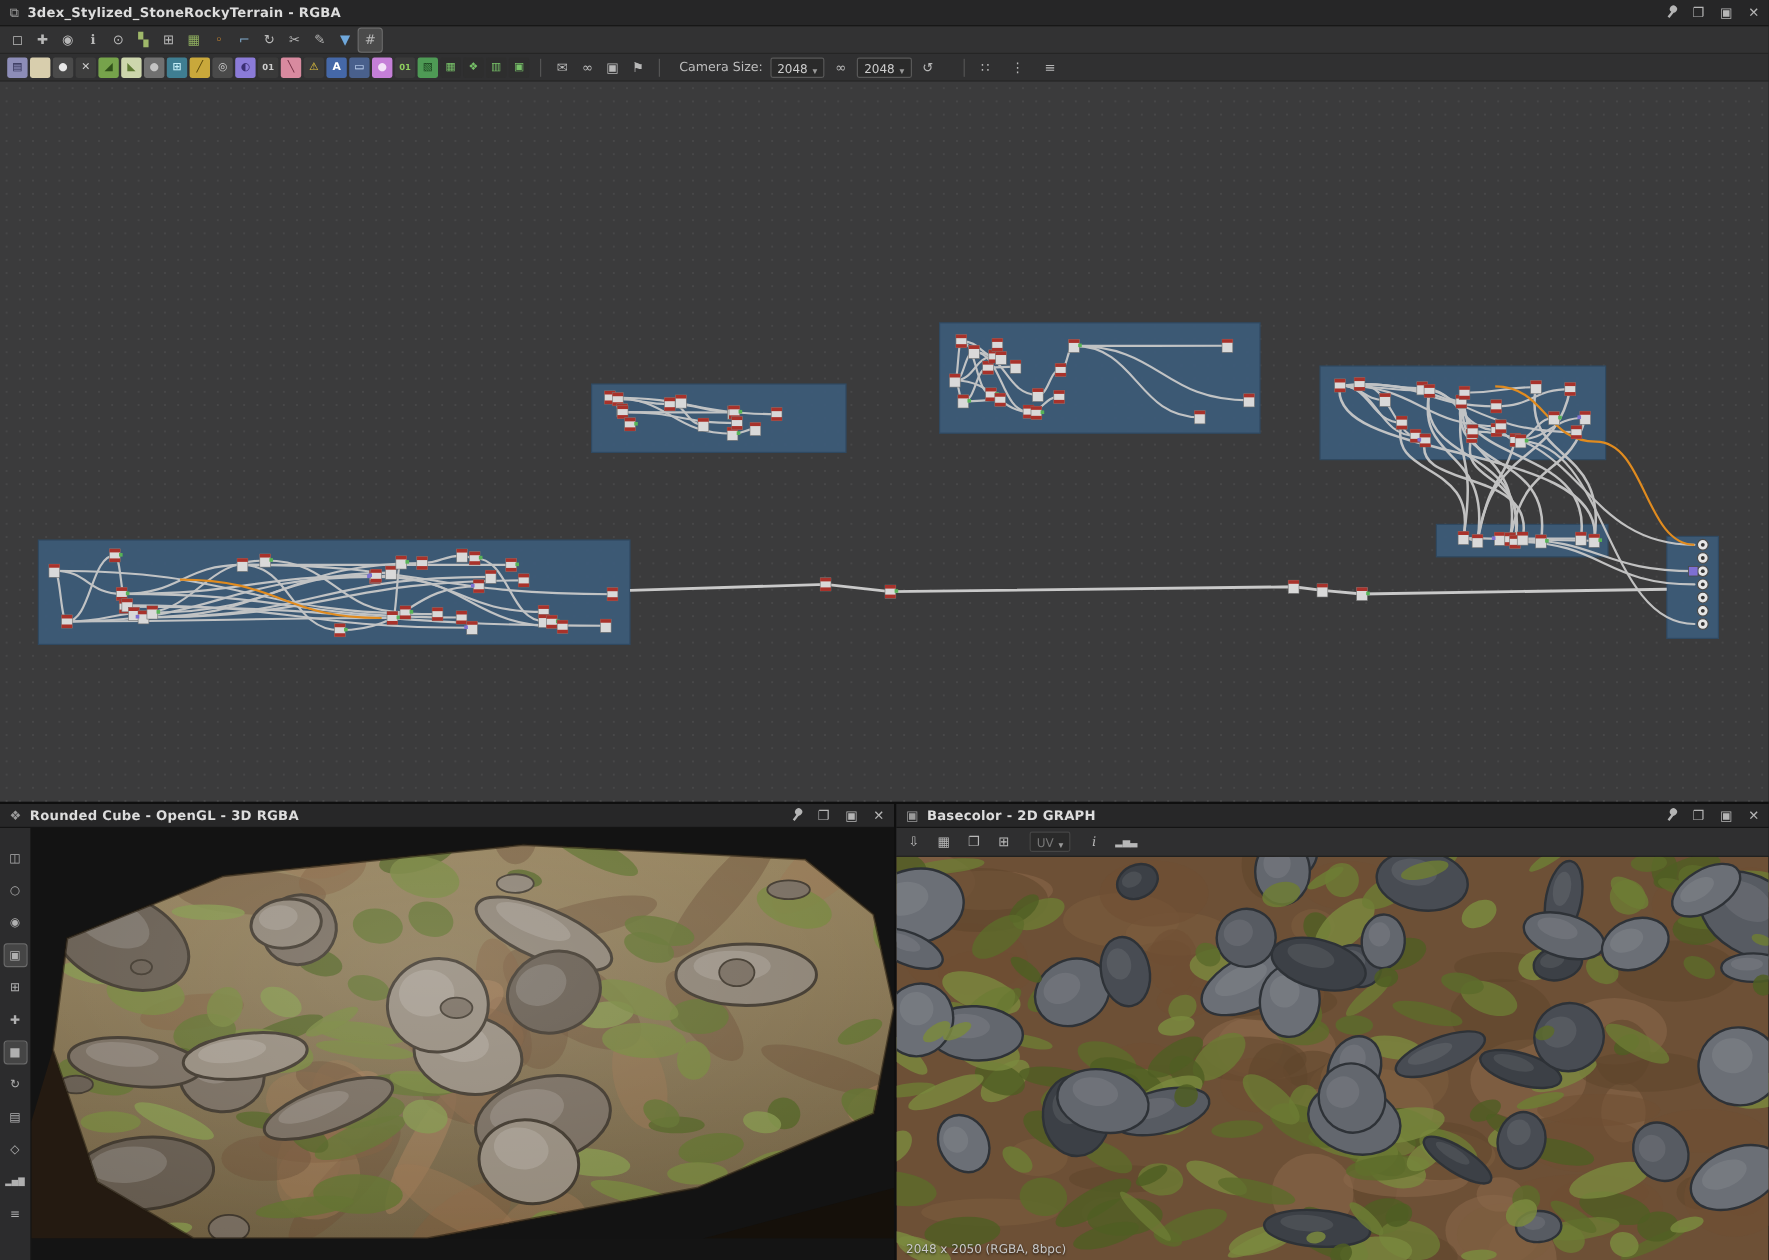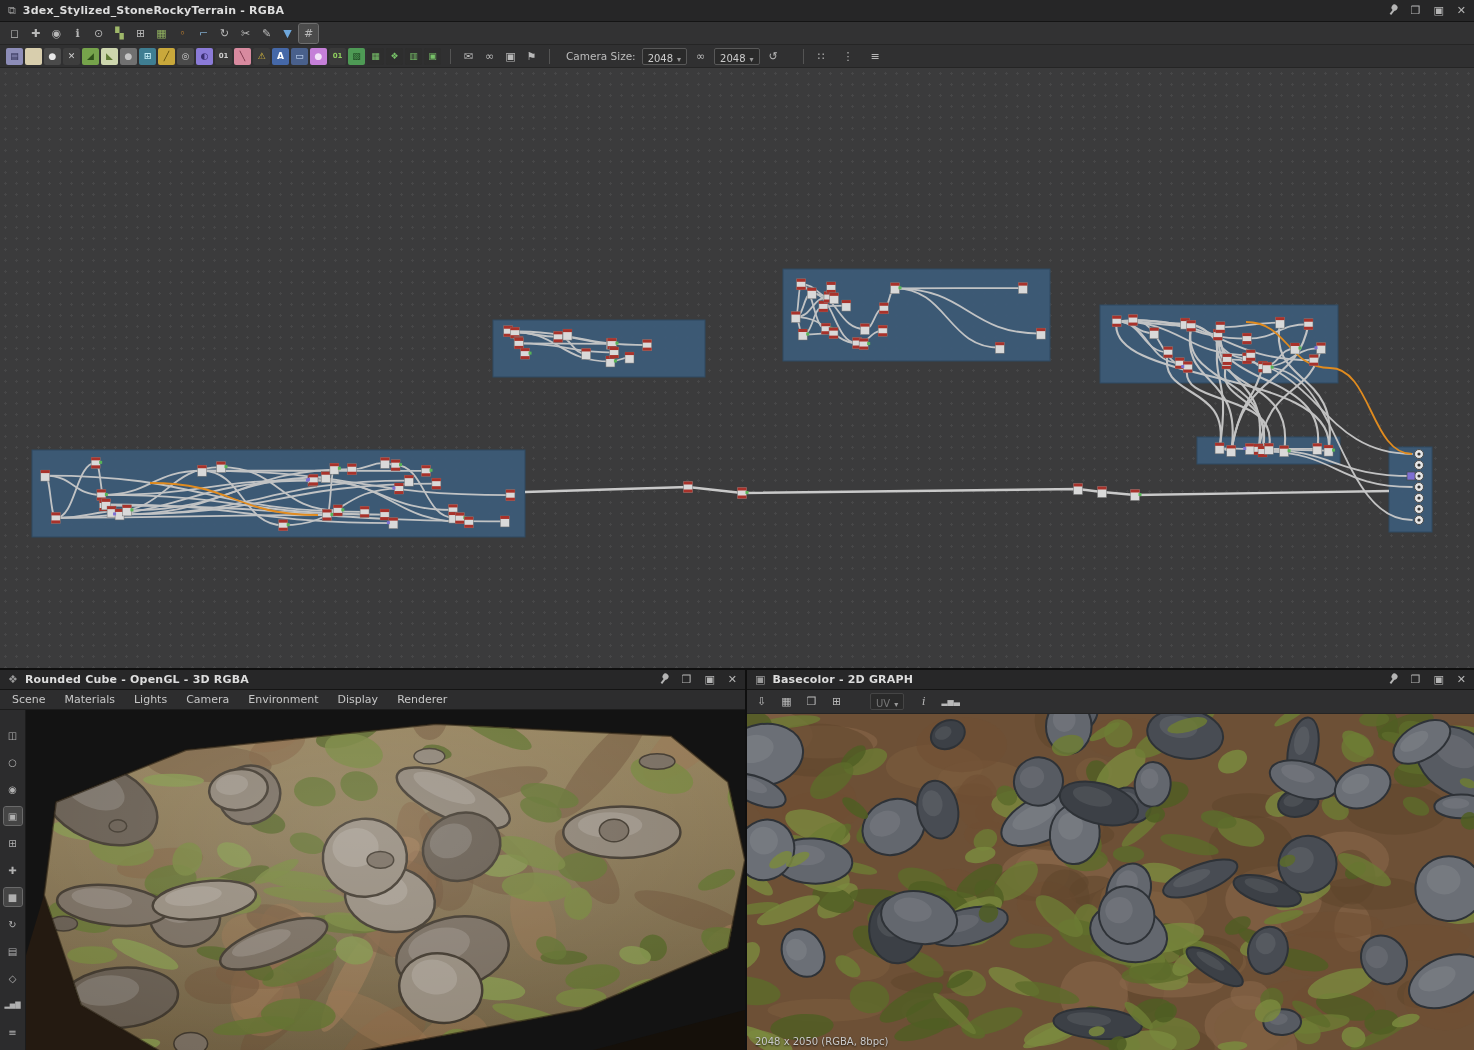--- a/index.html
+++ b/index.html
@@ -815,29 +815,20 @@
       <div class="titlebar small">
         <span class="panel-glyph">❖</span>
         <span class="ptitle">Rounded Cube - OpenGL - 3D RGBA</span>
         <div class="win-controls">
             <span class="wc"><span class="pin-glyph"></span></span>
             <span class="wc">❐</span>
             <span class="wc">▣</span>
             <span class="wc">✕</span>
           </div>
       </div>
-      <div class="menubar" id="v3menus">
-          <span class="menu-item">Scene</span>
-          <span class="menu-item">Materials</span>
-          <span class="menu-item">Lights</span>
-          <span class="menu-item">Camera</span>
-          <span class="menu-item">Environment</span>
-          <span class="menu-item">Display</span>
-          <span class="menu-item">Renderer</span>
-        </div>
       <div class="v3body">
         <div class="left-tools" id="v3tools">
             <span class="lt-icon">◫</span>
             <span class="lt-icon">○</span>
             <span class="lt-icon">◉</span>
             <span class="lt-icon active">▣</span>
             <span class="lt-icon">⊞</span>
             <span class="lt-icon">✚</span>
             <span class="lt-icon active">■</span>
             <span class="lt-icon">↻</span>
@@ -1045,21 +1036,21 @@
             <span class="wc">✕</span>
           </div>
       </div>
       <div class="tbar view2dbar">
         <span id="v2icons" style="display:flex;gap:6px;align-items:center">
             <span class="tb-icon">⇩</span>
             <span class="tb-icon">▦</span>
             <span class="tb-icon">❐</span>
             <span class="tb-icon">⊞</span>
           </span>
-        <div class="dd disabled" style="margin-left:22px">
+        <div class="dd disabled" style="margin-left:10px">
           <span>UV</span>
             <span class="arr">▾</span>
         </div>
         <span class="tb-icon" style="margin-left:8px;font-style:italic;font-family:'DejaVu Serif',serif">i</span>
         <span class="tb-icon" style="margin-left:6px;font-size:8px">▂▅▃</span>
       </div>
       <div class="viewport" id="v2viewport">
         <div class="status-text">2048 x 2050 (RGBA, 8bpc)</div>
       <svg viewBox="0 0 727 338" width="727" height="338">
             <rect x="0" y="0" width="727" height="338" fill="#6d5036"></rect>

